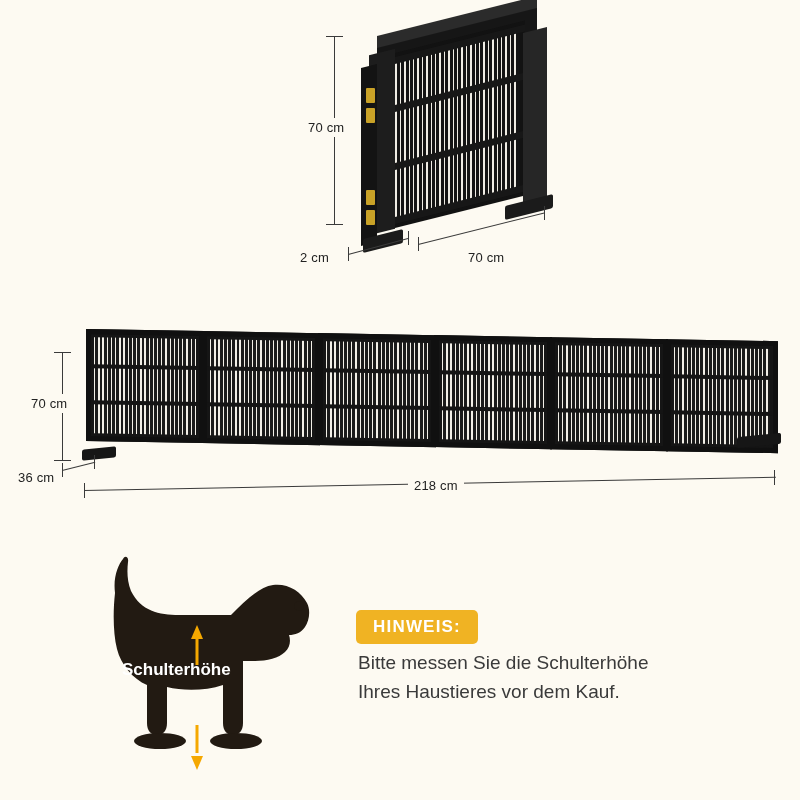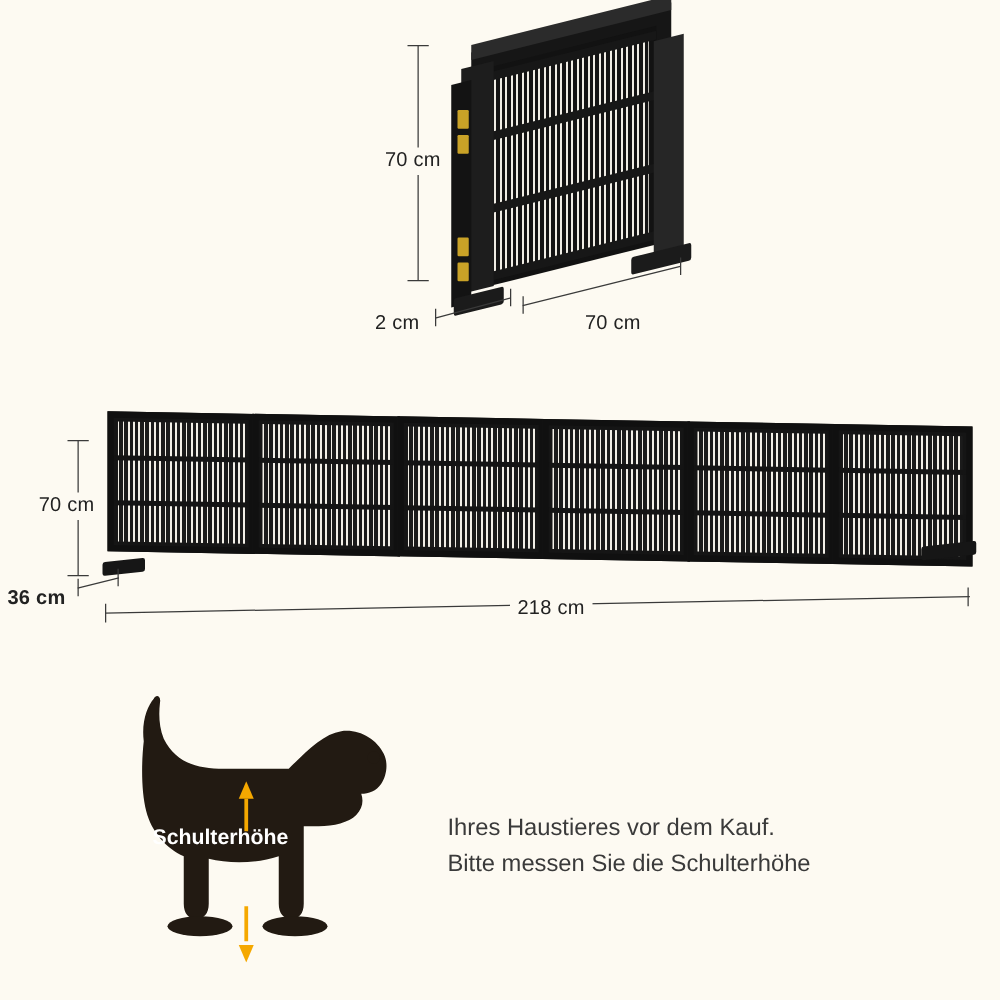--- a/index.html
+++ b/index.html
@@ -9,21 +9,21 @@
     font-family:"Liberation Sans", sans-serif;
     color:#1a1a1a;
     position:relative;
     overflow:hidden;
   }
   .stage{position:absolute;inset:0;}
 
   
   .dim-label{
     position:absolute;
-    font-size:16px;
+    font-size:13px;
     color:#222;
     white-space:nowrap;
     letter-spacing:.2px;
   }
   .rule-v{position:absolute;border-left:1.6px solid #3a3a3a;}
   .tick-h{position:absolute;border-top:1.6px solid #3a3a3a;}
   .tick-v{position:absolute;border-left:1.6px solid #3a3a3a;}
   .rule-d{position:absolute;border-top:1.6px solid #3a3a3a;transform-origin:0 0;}
 
   
@@ -193,21 +193,21 @@
   </div>
 
   <div class="rule-v" style="left:62px;top:352px;height:108px;"></div>
   <div class="tick-h" style="left:54px;top:352px;width:17px;"></div>
   <div class="tick-h" style="left:54px;top:460px;width:17px;"></div>
   <div class="dim-label" style="left:28px;top:394px;background:#fdfaf2;padding:2px 3px;">70 cm</div>
 
   <div class="rule-d" style="left:62px;top:470px;width:34px;transform:rotate(-14deg);"></div>
   <div class="tick-v" style="left:62px;top:463px;height:14px;"></div>
   <div class="tick-v" style="left:94px;top:455px;height:14px;"></div>
-  <div class="dim-label" style="left:6px;top:470px;font-weight:bold;">36 cm</div>
+  <div class="dim-label" style="left:18px;top:470px;">36 cm</div>
 
   <div class="rule-d" style="left:84px;top:490px;width:692px;transform:rotate(-1.1deg);"></div>
   <div class="tick-v" style="left:84px;top:483px;height:15px;"></div>
   <div class="tick-v" style="left:774px;top:470px;height:15px;"></div>
   <div class="dim-label" style="left:408px;top:478px;background:#fdfaf2;padding:0 6px;">218 cm</div>
 
   <div id="dog">
     <svg width="300" height="230" viewBox="0 0 300 230">
       <path fill="#221a12" d="
         M60,48 C58,32 63,20 68,14 C70,10 74,12 73,17
@@ -230,18 +230,19 @@
 
   <svg class="arrow-col" viewBox="0 0 14 145">
     <polygon points="7,0 13,14 1,14" fill="#f5a800"></polygon>
     <line x1="7" y1="14" x2="7" y2="40" stroke="#f5a800" stroke-width="3"></line>
     <line x1="7" y1="100" x2="7" y2="128" stroke="#f5a800" stroke-width="3"></line>
     <polygon points="7,145 13,131 1,131" fill="#f5a800"></polygon>
   </svg>
 
   <div class="shoulder-label">Schulterhöhe</div>
 
+  <div class="note-badge">HINWEIS:</div>
   <div class="note-text">
+    <div>Bitte messen Sie die Schulterhöhe</div>
     <div>Ihres Haustieres vor dem Kauf.</div>
-    <div>Bitte messen Sie die Schulterhöhe</div>
   </div>
 
 </div>
 
 </body></html>

